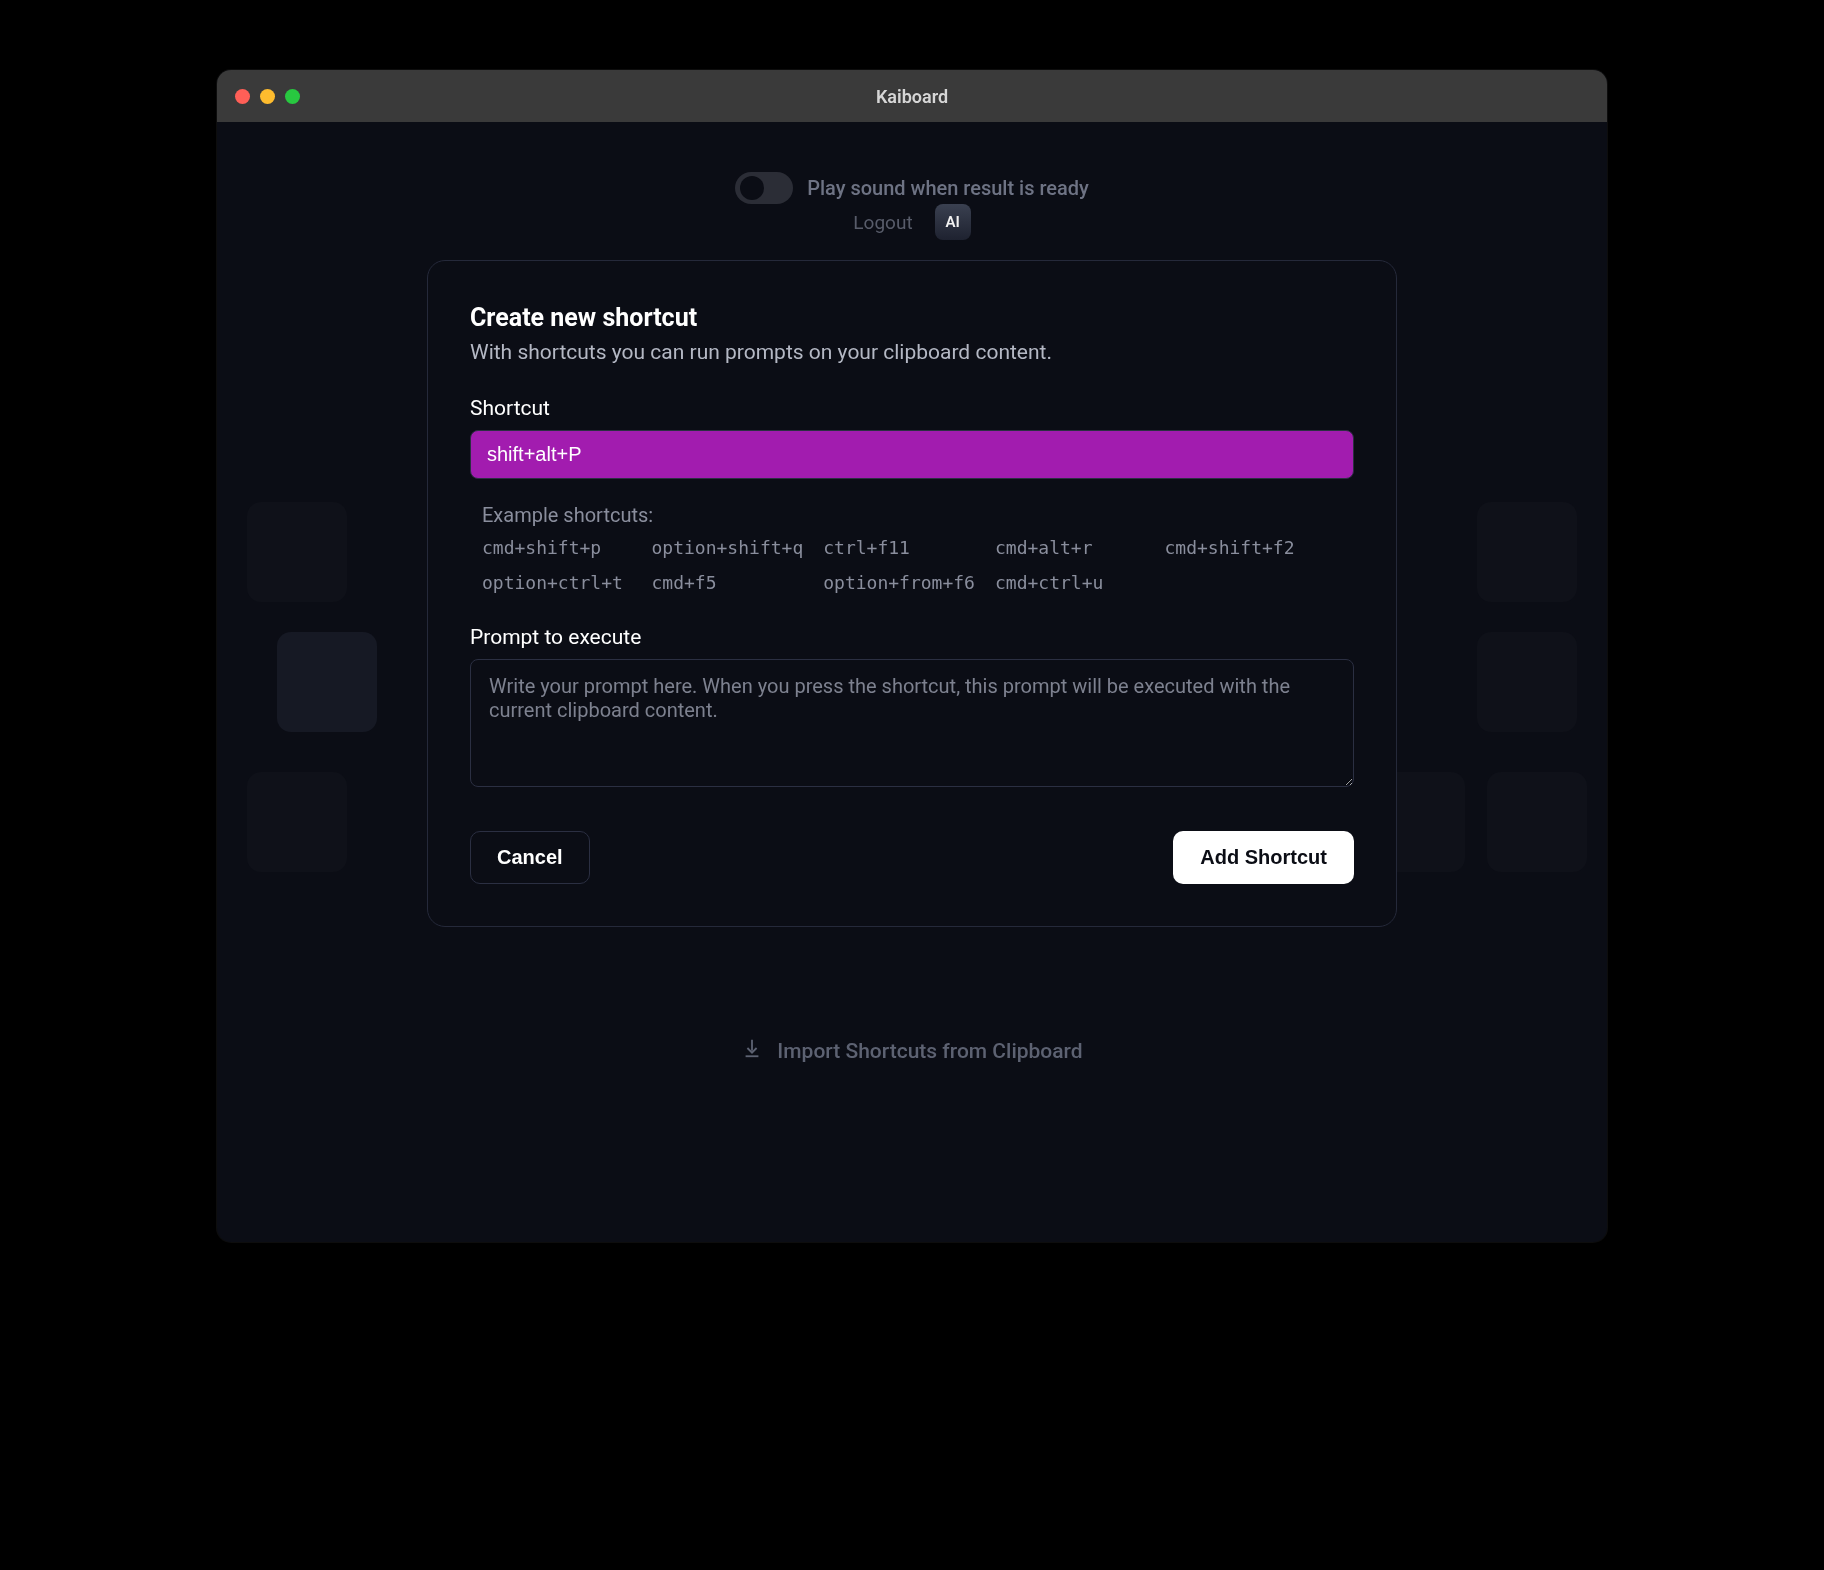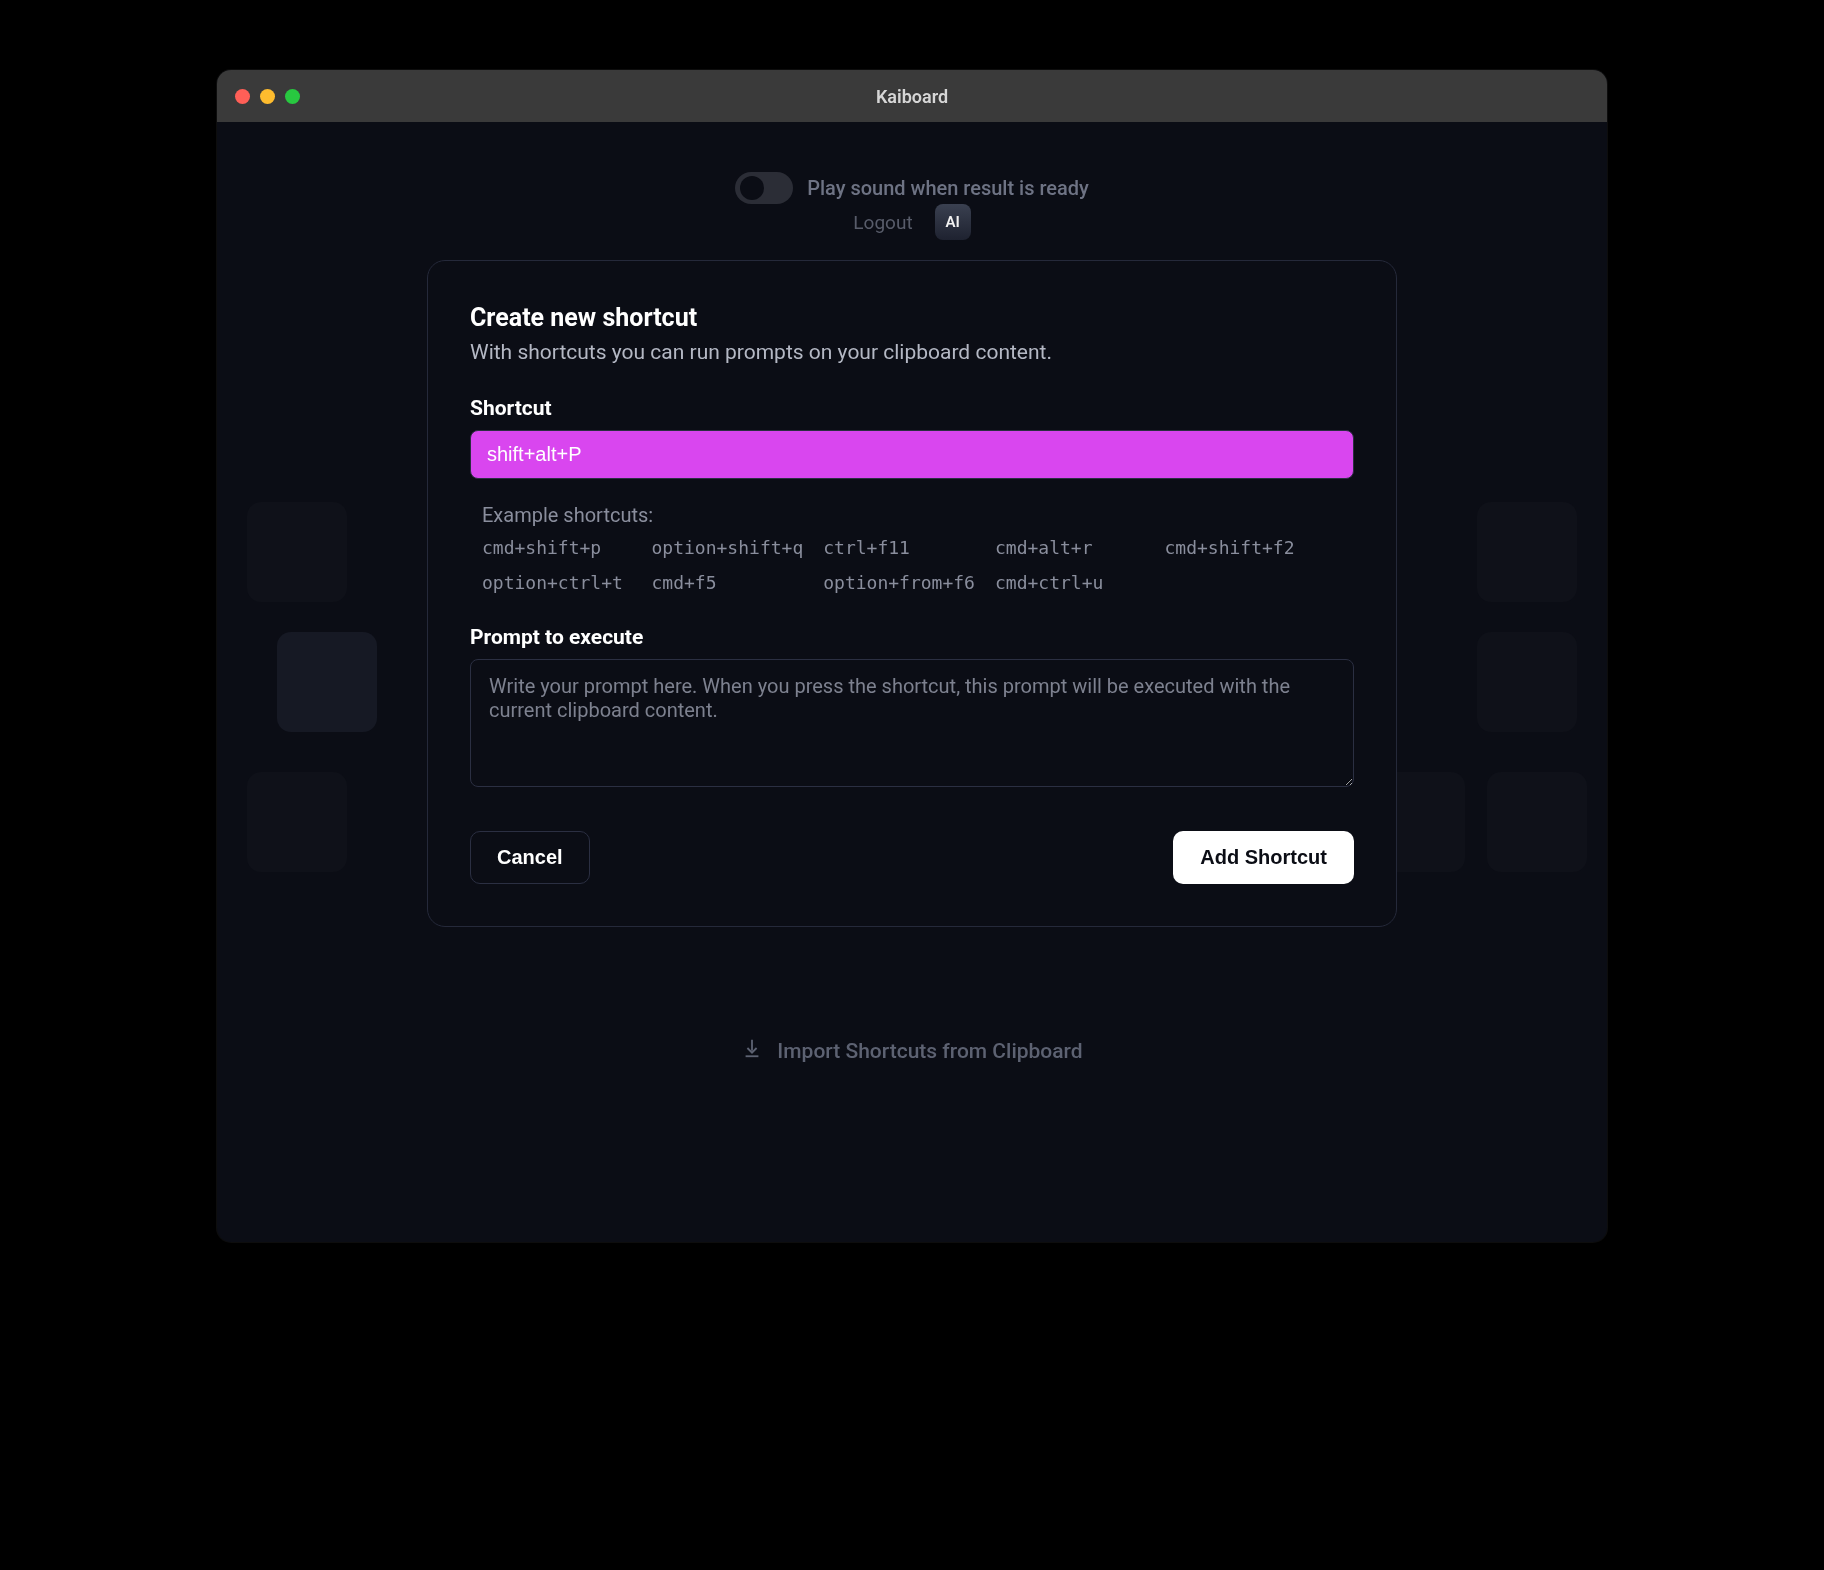--- a/index.html
+++ b/index.html
@@ -150,26 +150,26 @@
     margin-bottom: 8px;
   }
   .card-subtitle {
     color: #b4b8c4;
     font-size: 21px;
     margin-bottom: 32px;
   }
   .field-label {
     color: #ffffff;
     font-size: 21px;
-    font-weight: 700;
+    font-weight: 400;
     margin-bottom: 10px;
   }
   .text-input {
     width: 100%;
-    background: #d946ef;
+    background: #a21caf;
     border: 1px solid #2b2f42;
     border-radius: 8px;
     padding: 12px 16px;
     color: #ffffff;
     font-size: 20px;
     outline: none;
   }
   .example-label {
     color: #8a8e9d;
     font-size: 20px;

